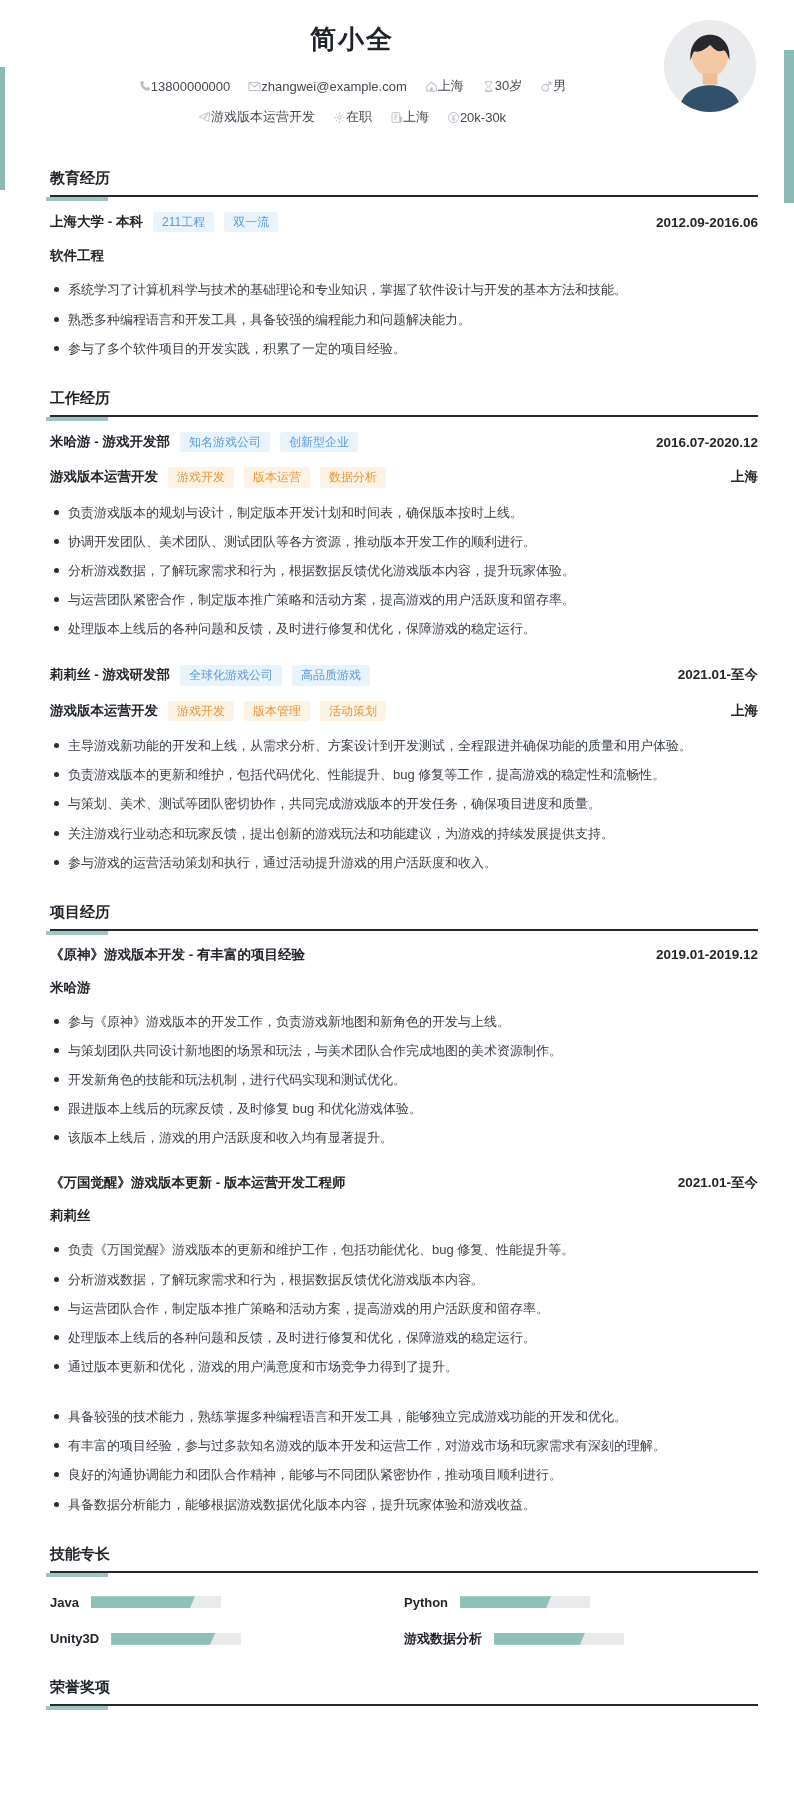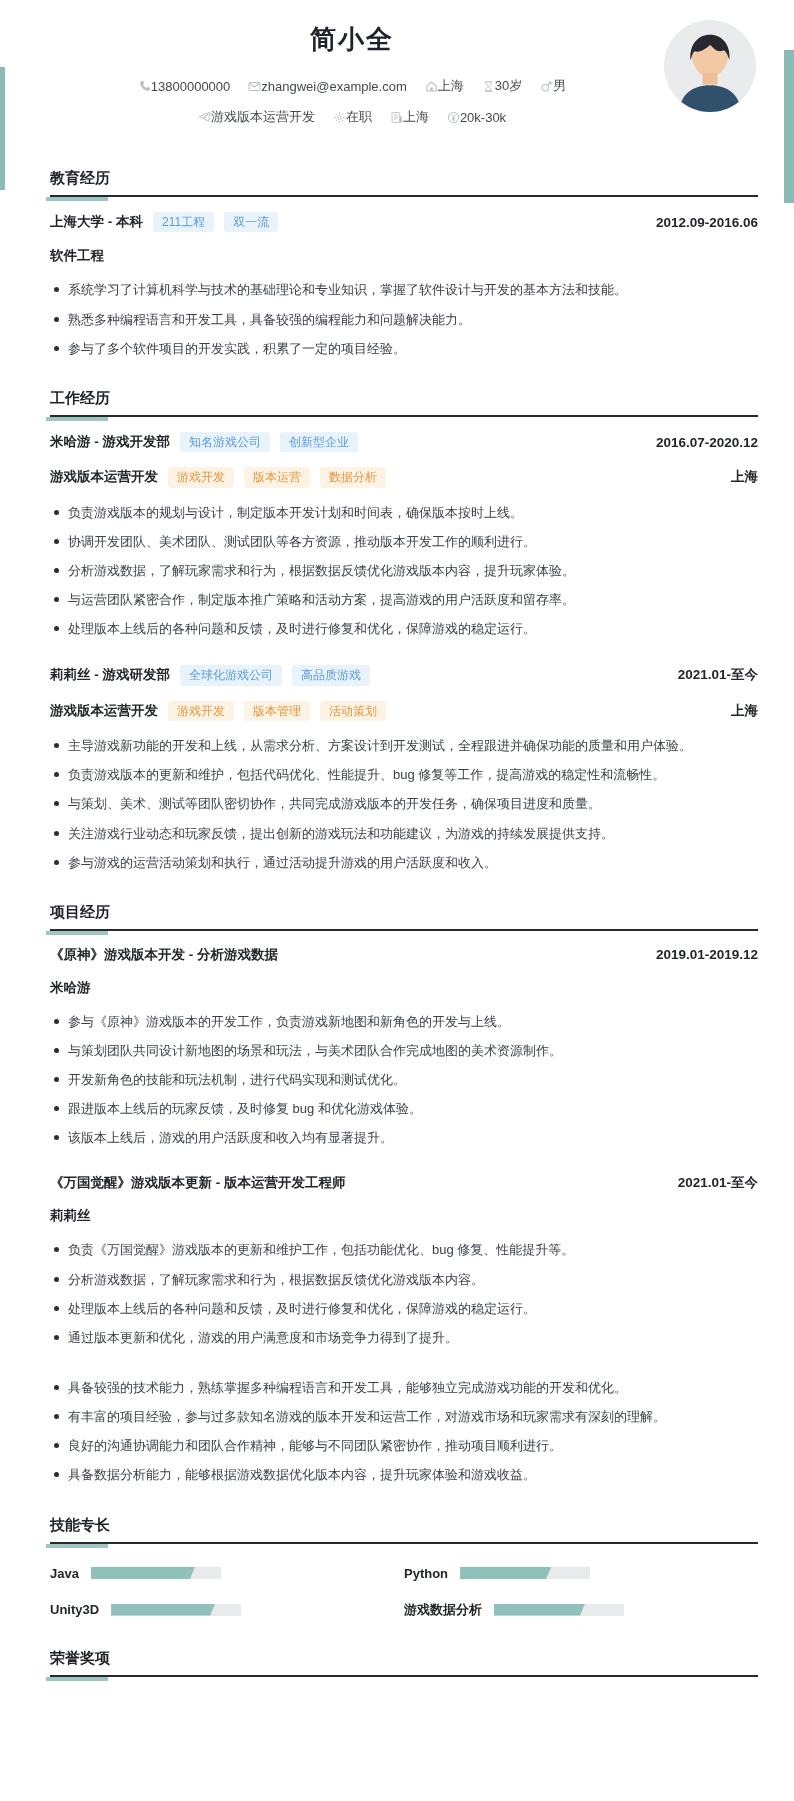--- a/index.html
+++ b/index.html
@@ -244,21 +244,21 @@
     </div>
   </section>
 
   <section class="sec">
     <div class="sec-head">
       <h2>项目经历</h2>
     </div>
 
     <div class="entry">
       <div class="entry-head">
-        <span class="entry-title">《原神》游戏版本开发 - 分析游戏数据</span>
+        <span class="entry-title">《原神》游戏版本开发 - 有丰富的项目经验</span>
         <span class="entry-date">2019.01-2019.12</span>
       </div>
       <div class="entry-sub">
         <span class="entry-subtitle">米哈游</span>
       </div>
       <div class="bullets">
         <div class="bullet">参与《原神》游戏版本的开发工作，负责游戏新地图和新角色的开发与上线。</div>
         <div class="bullet">与策划团队共同设计新地图的场景和玩法，与美术团队合作完成地图的美术资源制作。</div>
         <div class="bullet">开发新角色的技能和玩法机制，进行代码实现和测试优化。</div>
         <div class="bullet">跟进版本上线后的玩家反馈，及时修复 bug 和优化游戏体验。</div>
@@ -270,20 +270,21 @@
       <div class="entry-head">
         <span class="entry-title">《万国觉醒》游戏版本更新 - 版本运营开发工程师</span>
         <span class="entry-date">2021.01-至今</span>
       </div>
       <div class="entry-sub">
         <span class="entry-subtitle">莉莉丝</span>
       </div>
       <div class="bullets">
         <div class="bullet">负责《万国觉醒》游戏版本的更新和维护工作，包括功能优化、bug 修复、性能提升等。</div>
         <div class="bullet">分析游戏数据，了解玩家需求和行为，根据数据反馈优化游戏版本内容。</div>
+        <div class="bullet">与运营团队合作，制定版本推广策略和活动方案，提高游戏的用户活跃度和留存率。</div>
         <div class="bullet">处理版本上线后的各种问题和反馈，及时进行修复和优化，保障游戏的稳定运行。</div>
         <div class="bullet">通过版本更新和优化，游戏的用户满意度和市场竞争力得到了提升。</div>
       </div>
     </div>
   </section>
 
   <section class="sec">
     <div class="bullets">
       <div class="bullet">具备较强的技术能力，熟练掌握多种编程语言和开发工具，能够独立完成游戏功能的开发和优化。</div>
       <div class="bullet">有丰富的项目经验，参与过多款知名游戏的版本开发和运营工作，对游戏市场和玩家需求有深刻的理解。</div>

